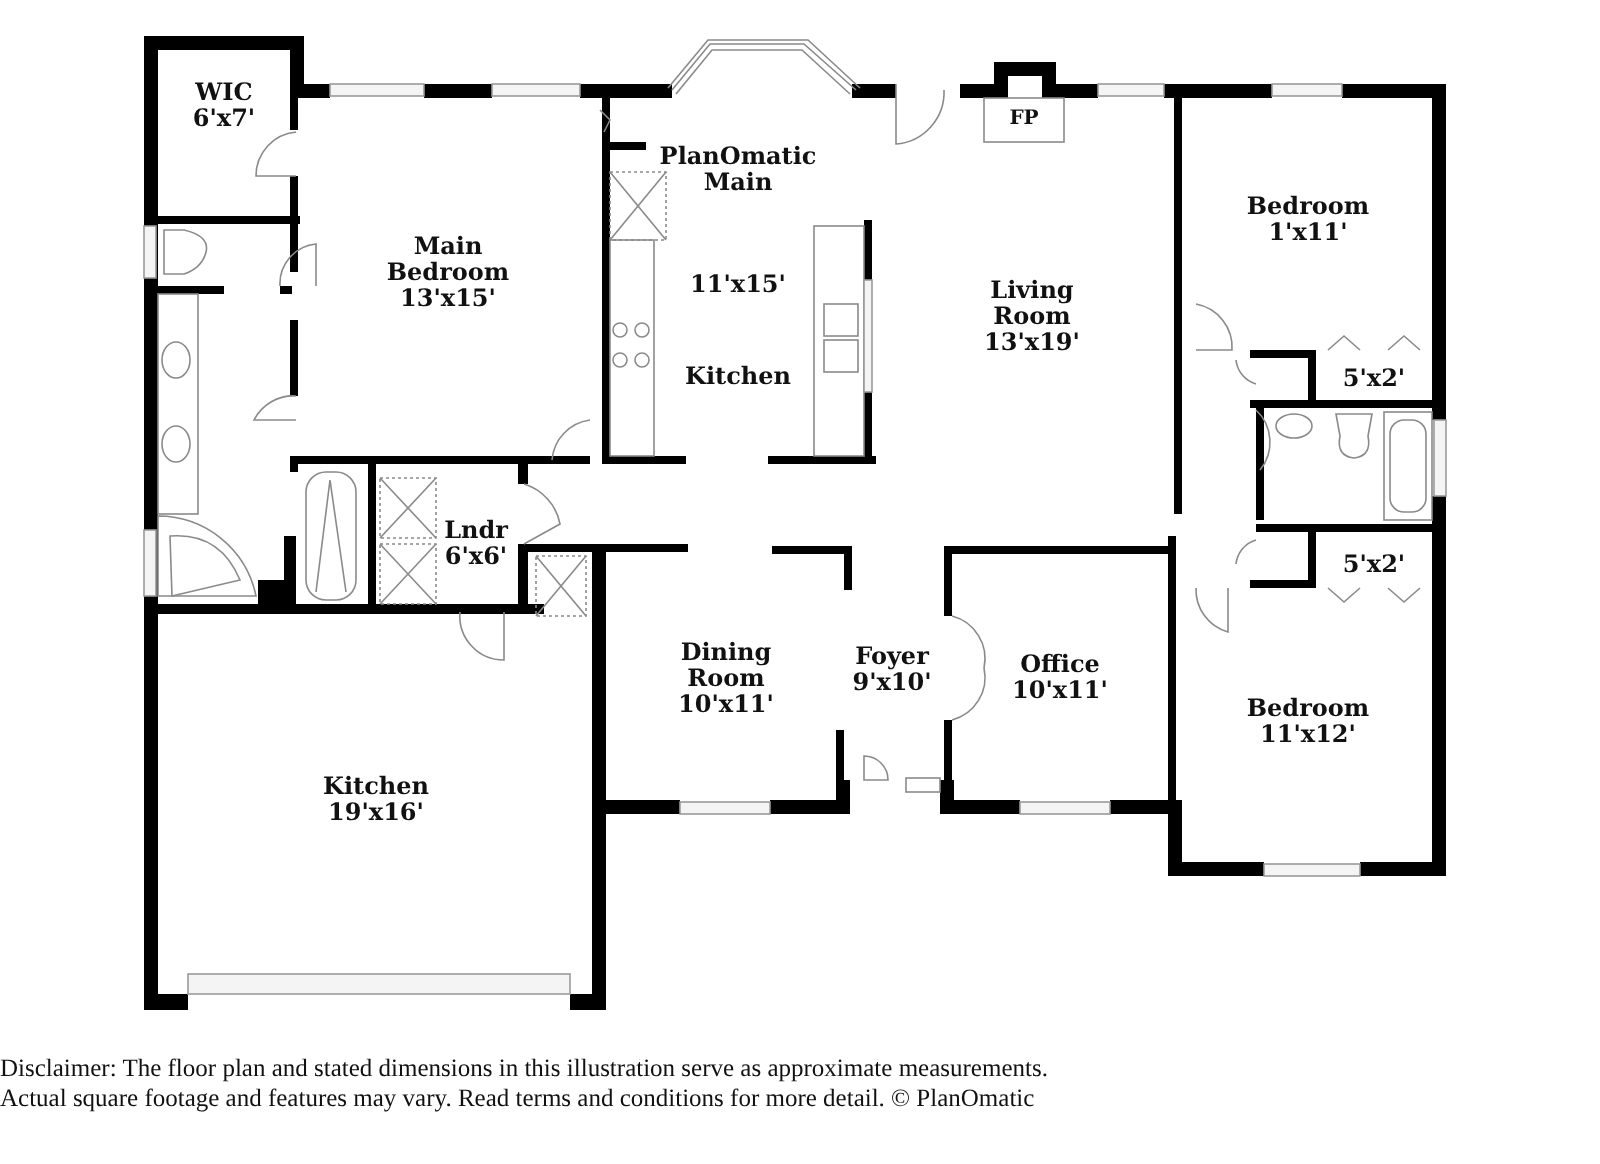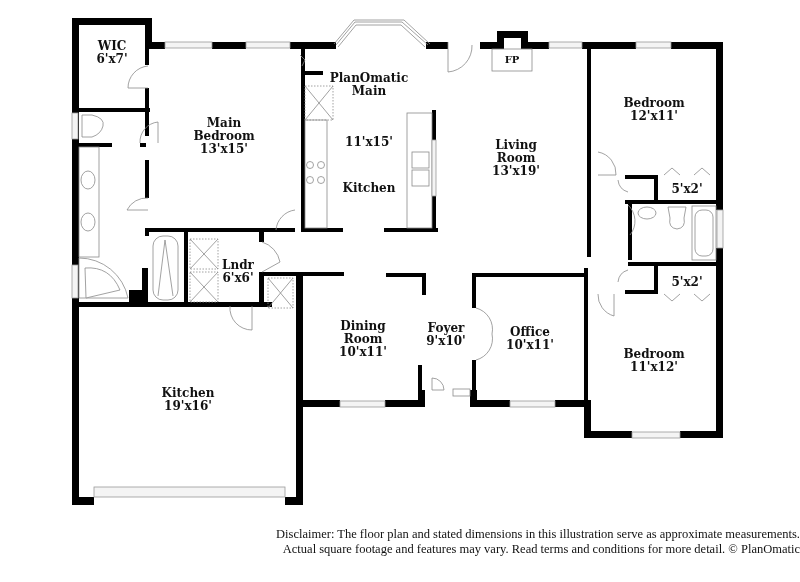--- a/index.html
+++ b/index.html
@@ -4,21 +4,21 @@
 <style>
   html, body { margin:0; padding:0; background:#ffffff; }
   body { width:800px; height:582px; position:relative; overflow:hidden; font-family:"DejaVu Serif", serif; }
   #plan { position:absolute; left:0; top:0; width:800px; height:582px; }
   .wall { fill:#000; }
   .thin { fill:none; stroke:#8a8a8a; stroke-width:0.8; }
   .win { fill:#f4f4f4; stroke:#9a9a9a; stroke-width:0.8; }
   .fix { fill:#fff; stroke:#8a8a8a; stroke-width:0.8; }
   .label { position:absolute; text-align:center; font-family:"DejaVu Serif", serif; font-weight:bold; font-size:12px; line-height:13px; color:#111; white-space:nowrap; transform:translateX(-50%); }
   .label span { display:block; }
-  .disclaimer { position:absolute; left:0; width:800px; top:527px; text-align:right; font-family:"Liberation Serif", serif; font-size:12.5px; line-height:15px; color:#111; }
+  .disclaimer { position:absolute; left:0; width:800px; top:527px; text-align:left; font-family:"Liberation Serif", serif; font-size:12.5px; line-height:15px; color:#111; }
   .disclaimer span { display:block; }
 </style>
 </head>
 <body>
 
 <svg id="plan" viewBox="0 0 800 582" xmlns="http://www.w3.org/2000/svg">
 
   <g>
 
     <rect class="wall" x="72" y="18" width="80" height="7"></rect>
@@ -219,21 +219,21 @@
 <div class="label" style="left:369px;top:182px;">
   <span>Kitchen</span>
 </div>
 <div class="label" style="left:516px;top:139px;">
   <span>Living</span>
   <span>Room</span>
   <span>13'x19'</span>
 </div>
 <div class="label" style="left:654px;top:97px;">
   <span>Bedroom</span>
-  <span>12'x11'</span>
+  <span>1'x11'</span>
 </div>
 <div class="label" style="left:687px;top:183px;">
   <span>5'x2'</span>
 </div>
 <div class="label" style="left:687px;top:276px;">
   <span>5'x2'</span>
 </div>
 <div class="label" style="left:654px;top:348px;">
   <span>Bedroom</span>
   <span>11'x12'</span>

